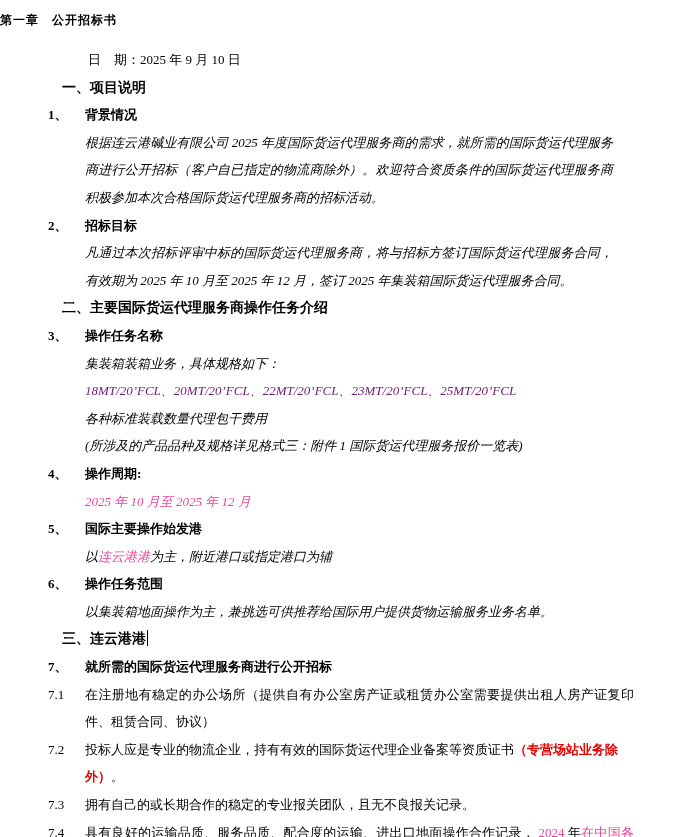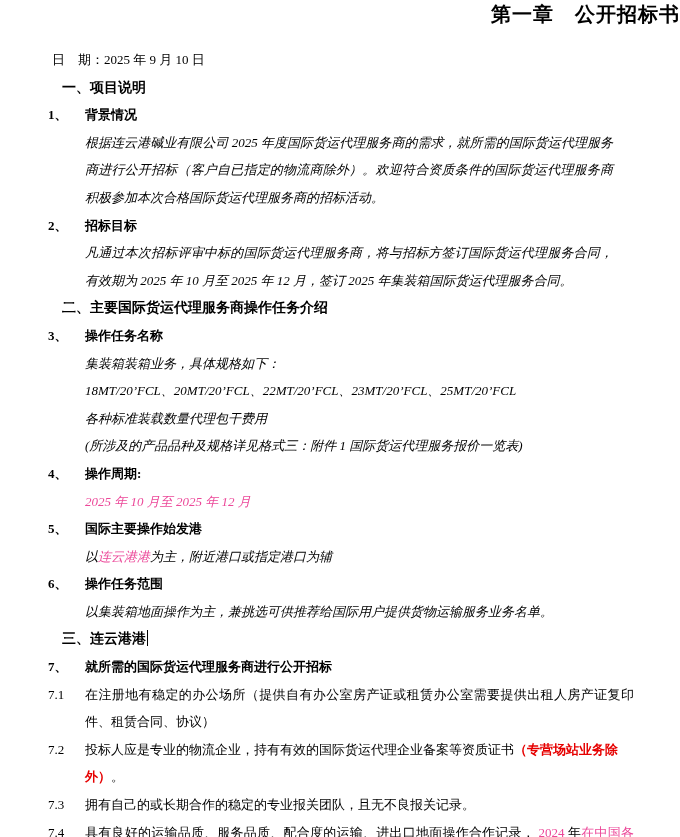--- a/index.html
+++ b/index.html
@@ -11,46 +11,47 @@
     margin: 0 auto;
     background: #ffffff;
     font-family: "Liberation Serif", "DejaVu Serif", serif;
     font-size: 13px;
     color: #000000;
     line-height: 27.6px;
     overflow: hidden;
   }
   .doc-title {
     height: 46px;
-    text-align: right;
-    font-size: 20px;
+    padding-top: 6px;
+    text-align: left;
+    font-size: 12px;
     font-weight: bold;
     line-height: 28px;
     letter-spacing: 1px;
   }
-  .dateline { padding-left: 52px; }
+  .dateline { padding-left: 88px; }
   .sec-heading {
     padding-left: 62px;
     font-weight: bold;
     font-size: 14px;
   }
   .item { display: flex; padding-left: 48px; padding-right: 46px; }
   .item .num { width: 37px; flex-shrink: 0; }
   .item .num.bold { font-weight: bold; }
   .item .content { flex: 1; }
   .item .content.bold { font-weight: bold; }
   .para {
     margin-left: 85px;
     margin-right: 67px;
     text-align: justify;
     font-style: italic;
   }
   .red { color: #ec4899; }
   .red-bold { color: #e60000; font-weight: bold; }
-  .blue { color: #000000; }
+  .blue { color: #701a75; }
   .cursor {
     display: inline-block;
     width: 1px;
     height: 16px;
     background: #000;
     vertical-align: -3px;
     margin-left: 1px;
   }
 </style>
 </head>

